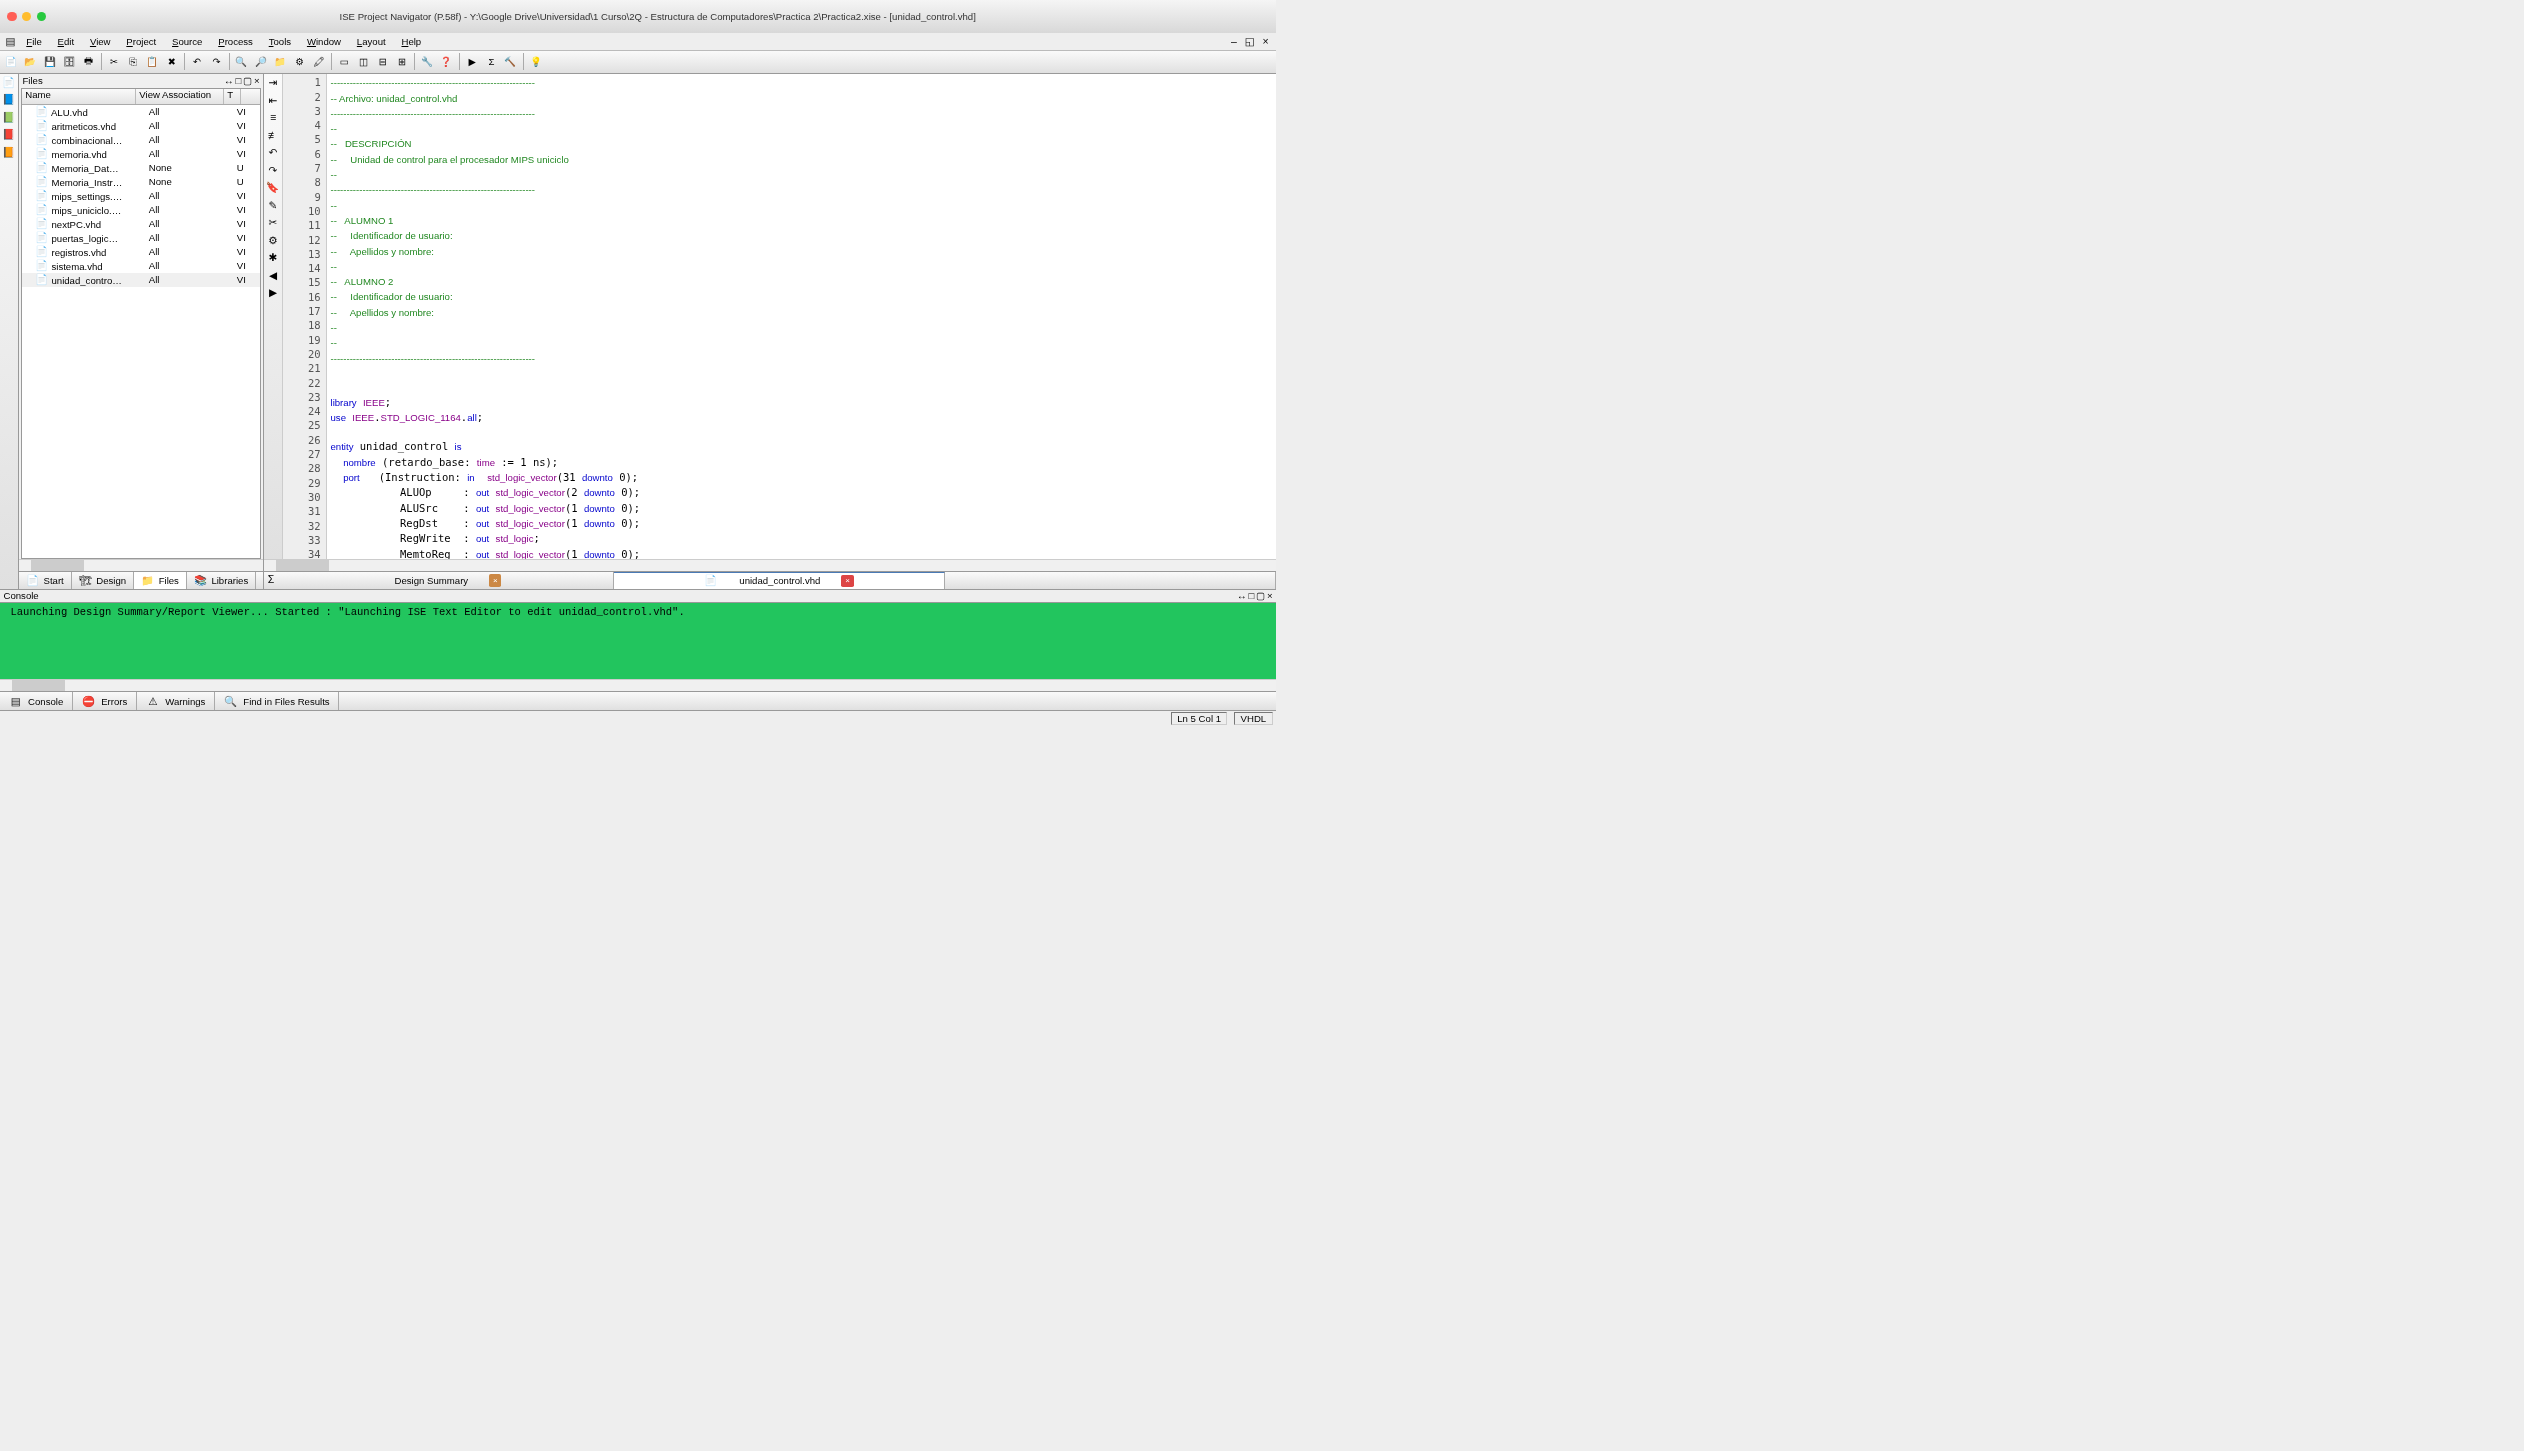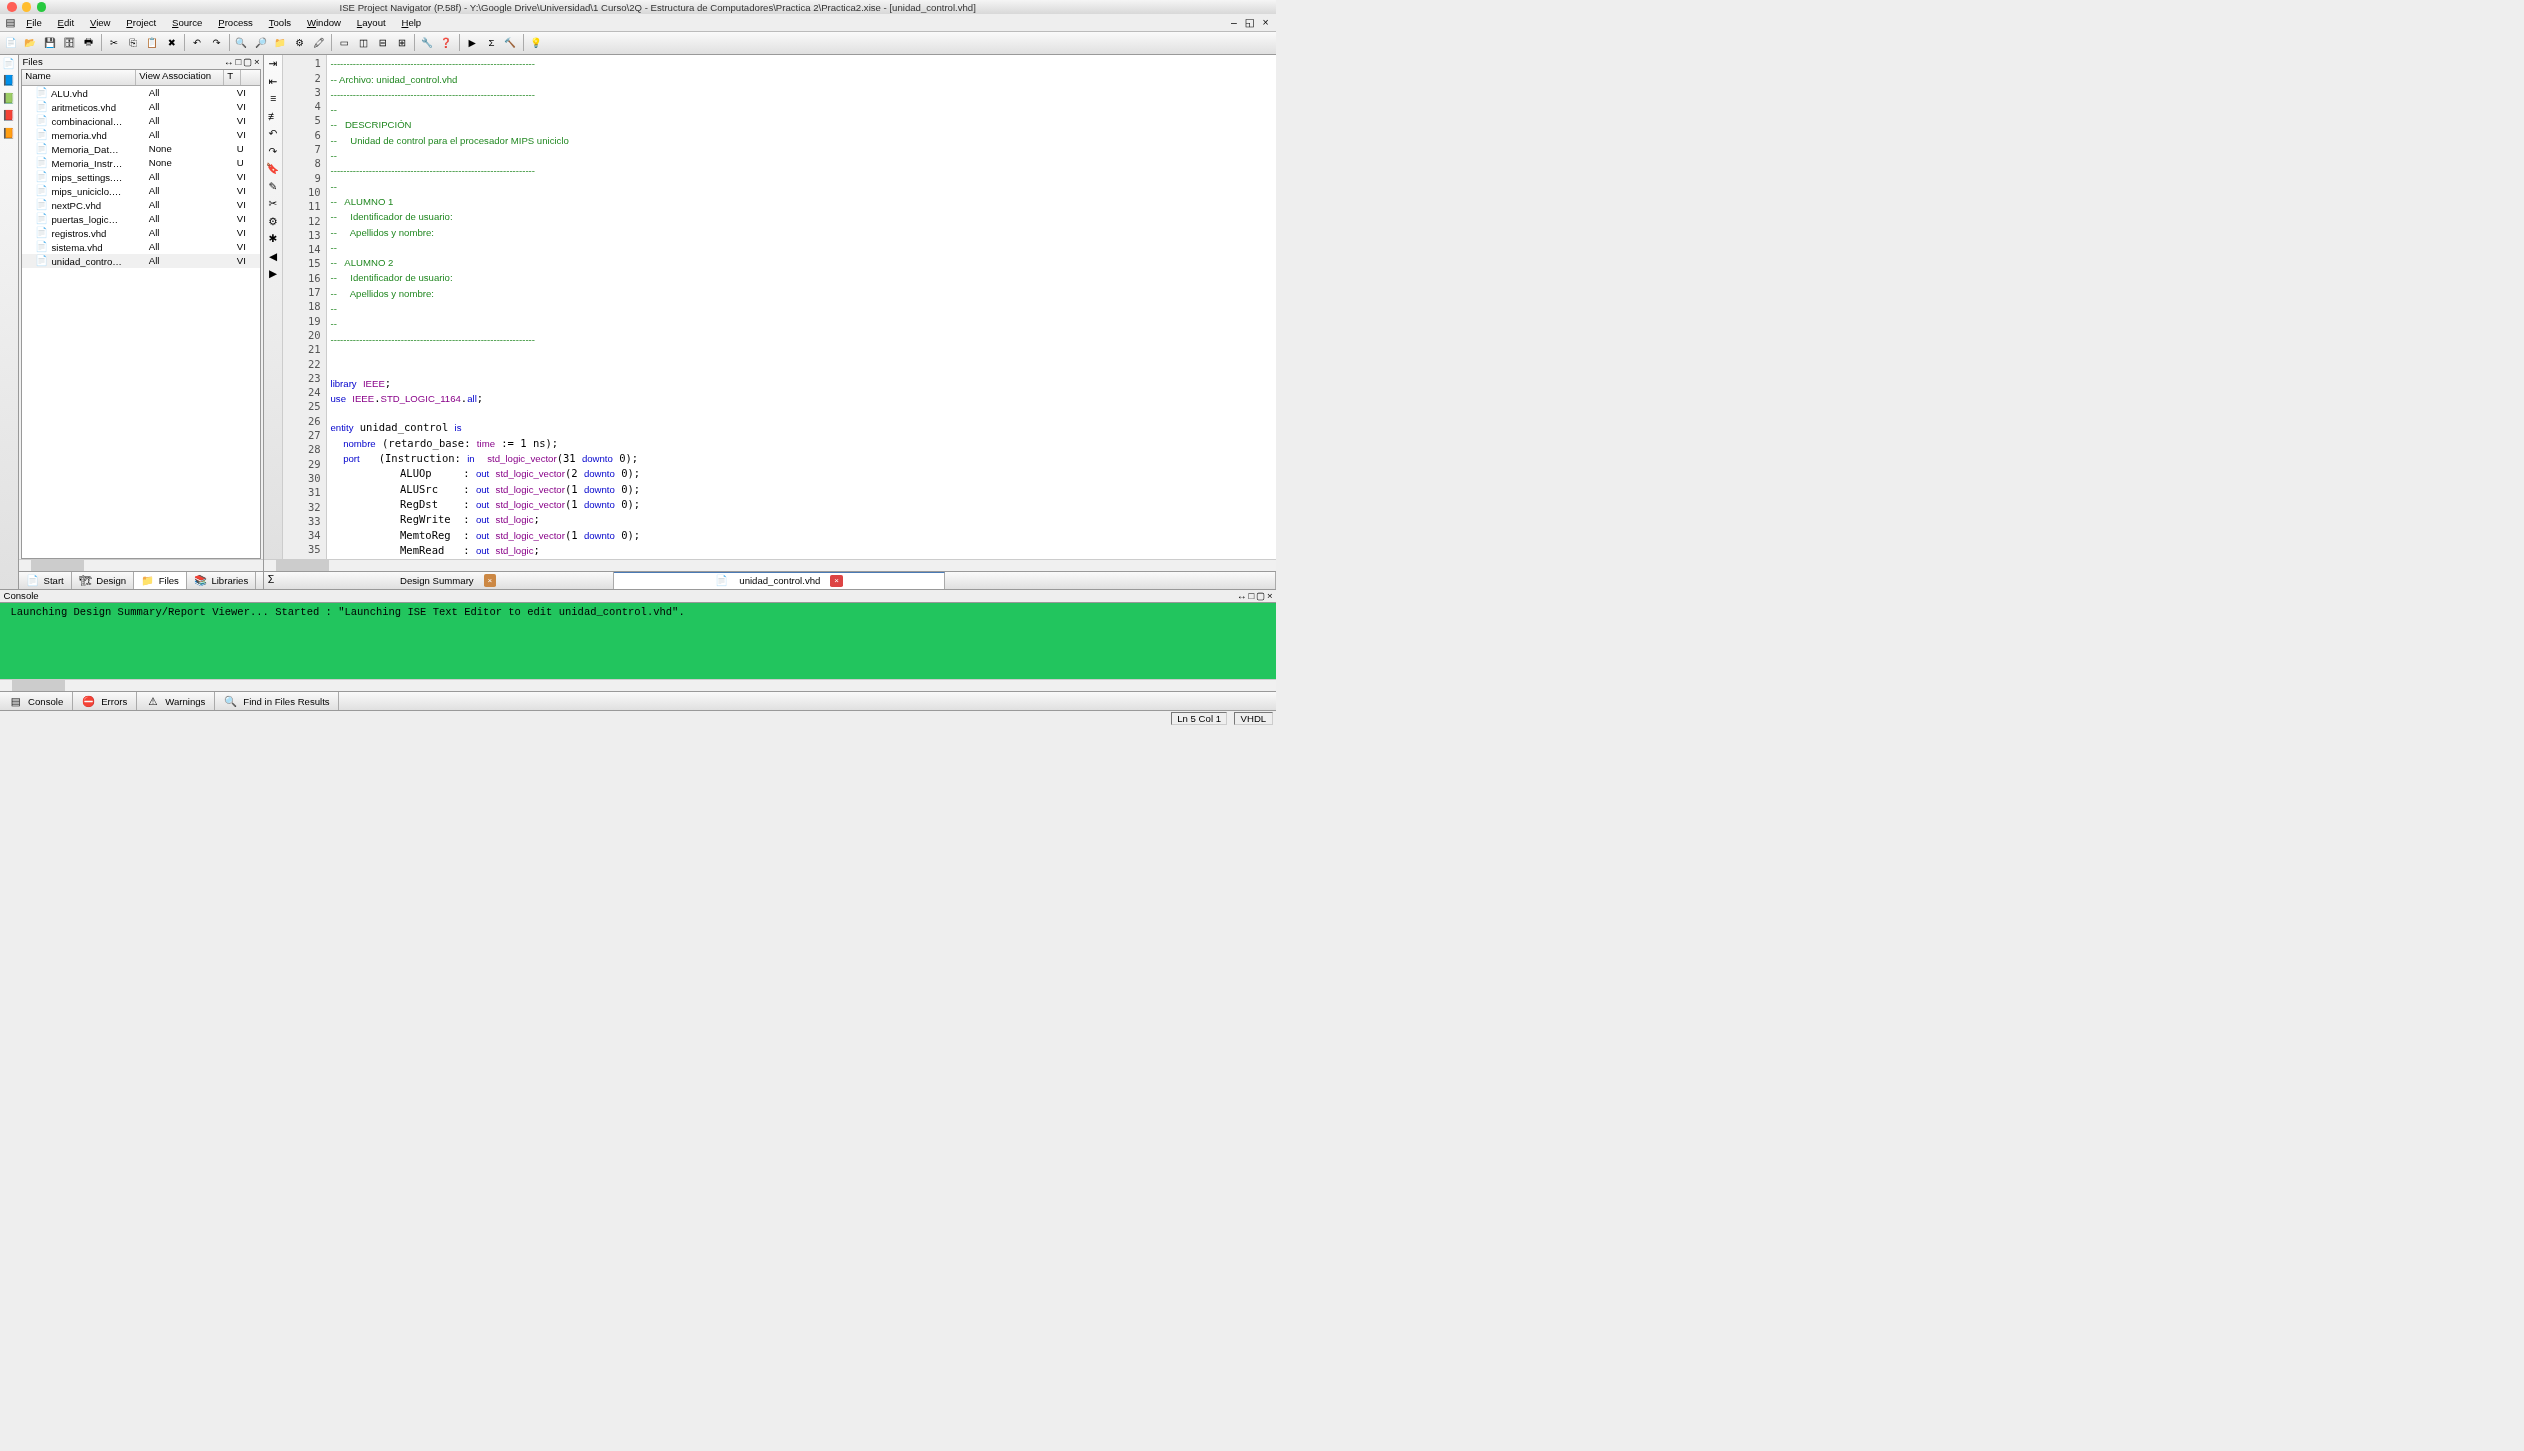--- a/index.html
+++ b/index.html
@@ -1,17 +1,17 @@
 <!DOCTYPE html>
 <html><head>
 <meta charset="utf-8">
 <style>
 * { margin: 0; padding: 0; box-sizing: border-box; font-family: "Segoe UI", Tahoma, Arial, sans-serif; font-size: 9.6px; }
 body { width: 1276px; height: 726px; background: #eee; overflow: hidden; display: flex; flex-direction: column; }
-.titlebar { display: flex; align-items: center; height: 14px; background: linear-gradient(#f5f5f5,#d8d8d8); padding: 0 7px; }
+.titlebar { display: flex; align-items: center; height: 33px; background: linear-gradient(#f5f5f5,#d8d8d8); padding: 0 7px; }
 .traffic { display: flex; gap: 5.3px; }
 .traffic > div { width: 9.6px; height: 9.6px; border-radius: 50%; }
 .menubar { display: flex; align-items: center; height: 17.5px; background: #eee; padding: 0 3.5px; gap: 1.8px; border-bottom: 0.9px solid #bbb; }
 .menubar span { padding: 1.8px 7px; cursor: default; }
 .menubar span u { text-decoration: underline; }
 .toolbar { display: flex; align-items: center; height: 23px; background: linear-gradient(#fafafa,#e0e0e0); border-bottom: 0.9px solid #999; padding: 0 1.8px; }
 .tb-btn { width: 17.5px; height: 17.5px; display: flex; align-items: center; justify-content: center; margin: 0 0.9px; border-radius: 1.8px; }
 .tb-sep { width: 0.9px; height: 17.5px; background: #aaa; margin: 0 2.6px; }
 .middle { display: flex; flex: 1; min-height: 0; }
 .sidepanel { width: 245px; display: flex; flex-direction: column; border-right: 0.9px solid #999; background: #f0f0f0; justify-content: space-between; }
@@ -28,21 +28,21 @@
 .left-tabs > div { padding: 1.8px 7px; border-right: 0.9px solid #aaa; display: flex; gap: 3.5px; align-items: center; font-size: 9.6px; }
 .left-tabs > div.active { background: #fff; }
 .side-icons { width: 19px; background: linear-gradient(#fafafa,#e0e0e0); border-right: 0.9px solid #999; display: flex; flex-direction: column; align-items: center; padding-top: 1.8px; gap: 3.5px; }
 .editor-area { flex: 1; display: flex; flex-direction: column; min-width: 0; }
 .editor-tools { width: 19px; background: linear-gradient(#fafafa,#e0e0e0); border-right: 0.9px solid #ccc; display: flex; flex-direction: column; align-items: center; padding-top: 1.8px; gap: 3.5px; }
 .editor-body { display: flex; flex: 1; min-height: 0; }
 .gutter { width: 44px; background: #eee; border-right: 0.9px solid #ccc; text-align: right; padding-right: 5.3px; font-family: Consolas, monospace; font-size: 10.5px; color: #555; line-height: 14.3px; padding-top: 1.8px; }
 .code { flex: 1; background: #fff; font-family: Consolas, monospace; font-size: 10.5px; line-height: 14.3px; padding: 1.8px 3.5px; white-space: pre; overflow: hidden; }
 .c-cm { color: #228822; } .c-kw { color: #0000cc; } .c-ty { color: #880088; }
 .ed-tabs { display: flex; height: 17.5px; background: linear-gradient(#fafafa,#e0e0e0); border-top: 0.9px solid #999; }
-.ed-tab { flex: 1; display: flex; align-items: center; justify-content: center; border-right: 0.9px solid #aaa; gap: 10px; }
+.ed-tab { flex: 1; display: flex; align-items: center; justify-content: center; border-right: 0.9px solid #aaa; gap: 21px; }
 .ed-tab.active { background: #fff; border-top: 1.8px solid #4a7ab5; }
 .close-x { background: #c84; color: #fff; width: 12.3px; height: 12.3px; font-size: 8px; display: flex; align-items: center; justify-content: center; border-radius: 1.8px; }
 .console-hdr { height: 14px; background: #eee; border-top: 0.9px solid #999; border-bottom: 0.9px solid #999; padding: 0 3.5px; display: flex; justify-content: space-between; align-items: center; font-size: 9.6px; }
 .console { height: 76px; background: #22c55e; font-family: Liberation Mono, monospace; font-size: 10.5px; padding: 3.5px 10.5px; overflow: hidden; }
 .bottom-tabs { display: flex; height: 19px; background: linear-gradient(#fafafa,#e0e0e0); border-top: 0.9px solid #999; }
 .bottom-tabs > div { padding: 2.6px 8.8px; border-right: 0.9px solid #aaa; display: flex; gap: 5.3px; align-items: center; font-size: 9.6px; }
 .statusbar { display: flex; justify-content: flex-end; height: 16px; background: #eee; border-top: 0.9px solid #999; padding: 0 3.5px; gap: 7px; align-items: center; font-size: 9.6px; }
 .statusbar > span { border: 0.9px inset #ccc; padding: 0 5.3px; }
 .icon { width: 14px; height: 14px; display: inline-flex; align-items: center; justify-content: center; font-size: 10.5px; }
 .hscroll { height: 12.3px; background: #f0f0f0; border-top: 0.9px solid #ccc; display: flex; align-items: center; }

